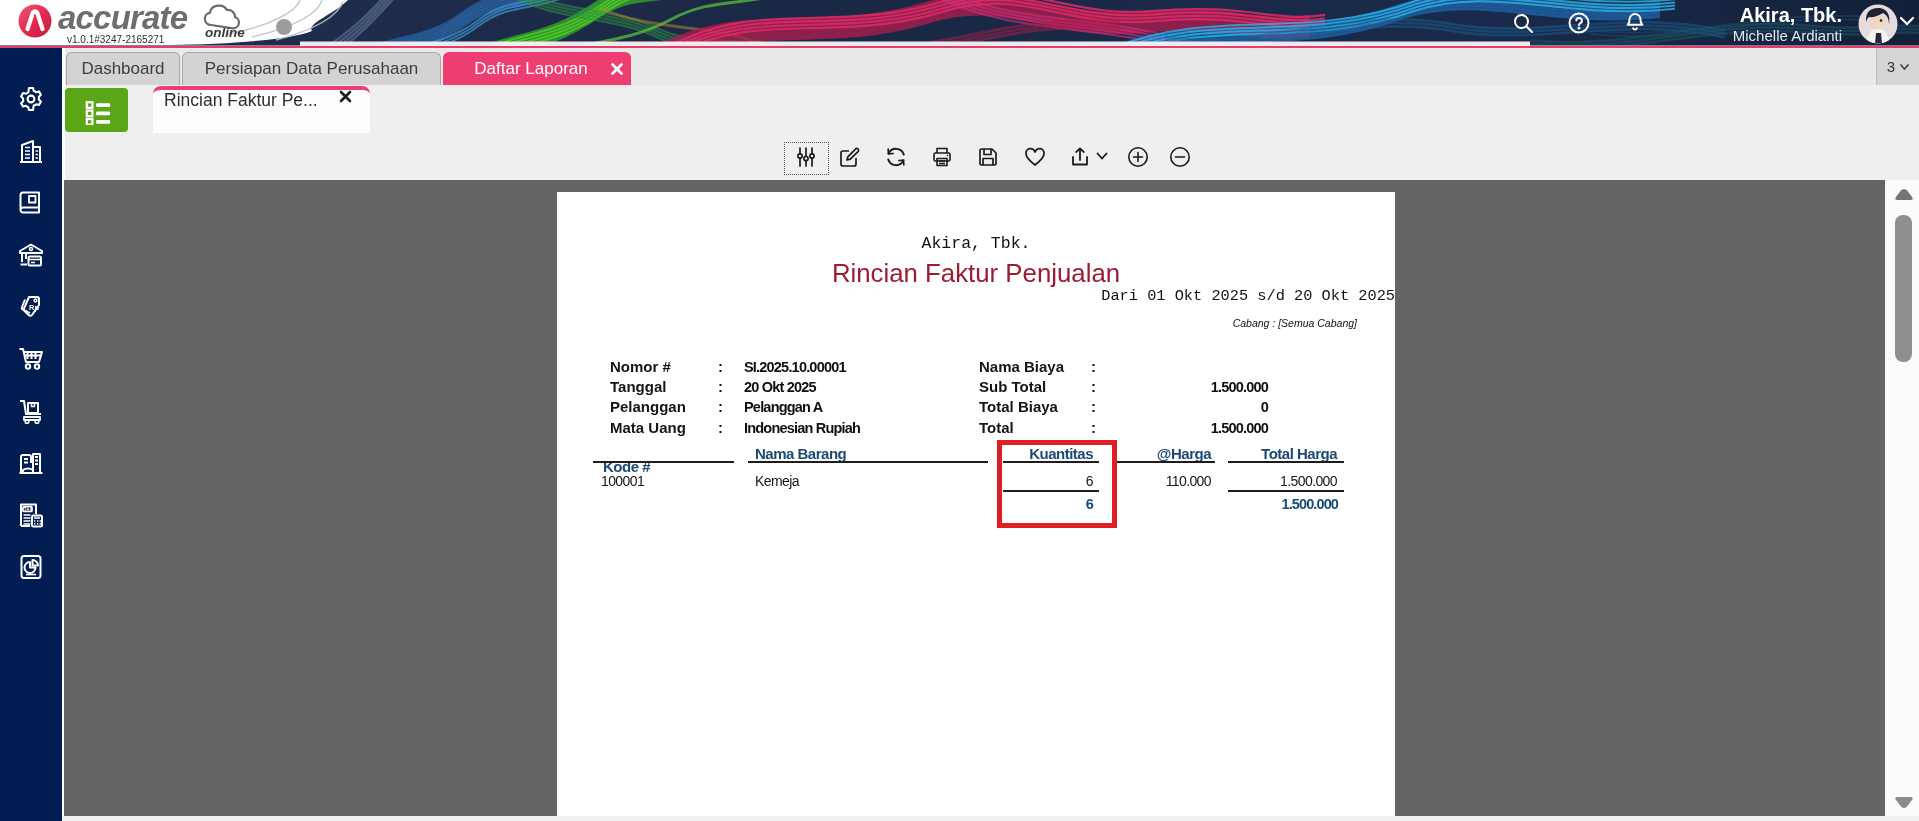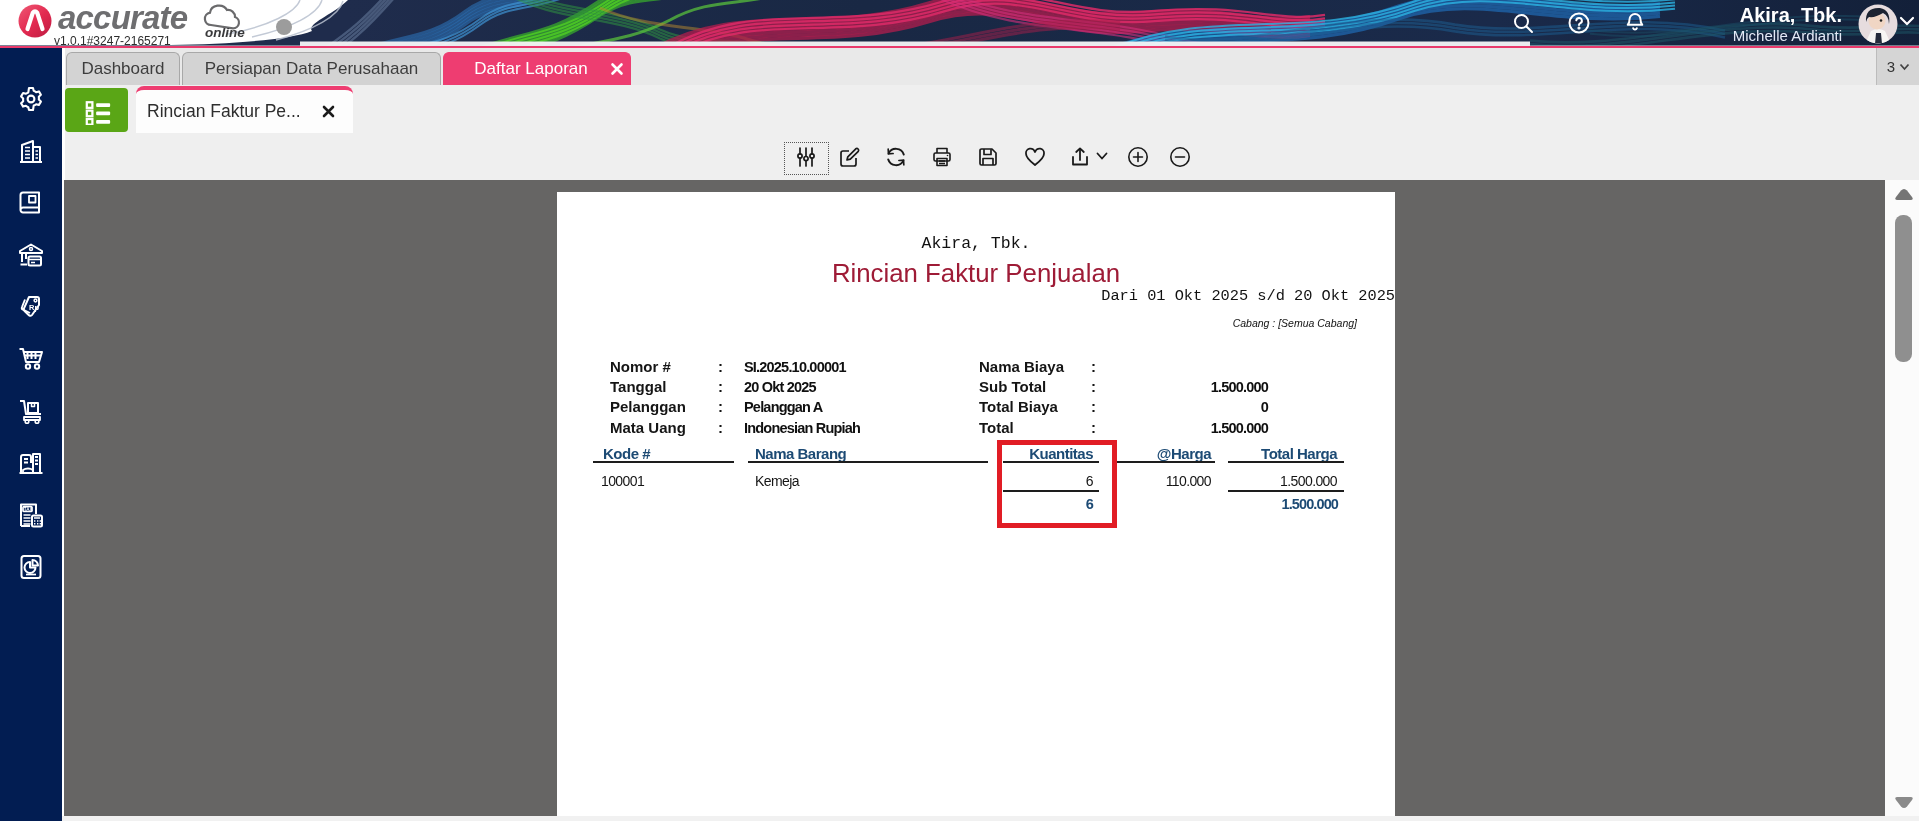--- a/index.html
+++ b/index.html
@@ -5,21 +5,21 @@
 .abs{position:absolute}
 .mono{font-family:"Liberation Mono",monospace}
 #topbar{left:0;top:0;width:1919px;height:60px;background:#1c2a47}
 #tabrow{left:62px;top:48px;width:1857px;height:37px;background:#e9e9e9}
 .tab{position:absolute;top:4px;bottom:0;background:#d3d3d3;border:1px solid #a8a8a8;border-bottom:none;border-radius:6px 6px 0 0;font-size:17px;color:#3d3d3d;display:flex;align-items:center;justify-content:center}
 #tabpink{background:#ee3d71;border-color:#ee3d71;color:#fff;font-weight:normal}
 #sidebar{left:0;top:48px;width:62px;height:773px;background:#021d52}
 #whitestripe{left:62px;top:48px;width:3px;height:768px;background:#fff}
 #row2{left:65px;top:85px;width:1854px;height:48px;background:#efefef}
 #greenbtn{position:absolute;left:0px;top:3px;width:63px;height:44px;background:#5aa616;border-radius:4px;display:flex;align-items:center;justify-content:center}
-#subtab{position:absolute;left:71px;top:1px;width:217px;height:47px;background:#fdfdfd;border-radius:8px 8px 0 0;border-top:4px solid #ee3d71;box-sizing:border-box;display:flex;align-items:center}
+#subtab{position:absolute;left:88px;top:1px;width:217px;height:47px;background:#fdfdfd;border-radius:8px 8px 0 0;border-top:4px solid #ee3d71;box-sizing:border-box;display:flex;}
 #toolbar{left:65px;top:133px;width:1854px;height:48px;background:#efefef}
 #content{left:64px;top:180px;width:1821px;height:636px;background:#666564}
 #page{left:557px;top:192px;width:838px;height:624px;background:#fff}
 #scroll{left:1885px;top:180px;width:34px;height:636px;background:#fbfbfb}
 #thumb{left:10px;top:35px;width:17px;height:147px;border-radius:8px;background:#8f8f8f}
 #bstrip{left:62px;top:816px;width:1857px;height:5px;background:#f1f1f1}
 .sideicon{position:absolute;left:17px;width:28px;height:28px}
 .tbicon{position:absolute;top:13px}
 .hline{position:absolute;height:2px;background:#1d1d1d}
 .t15{font-size:14px;letter-spacing:-0.6px;color:#151515;position:absolute;white-space:nowrap}
@@ -128,21 +128,21 @@
           </linearGradient>
         </defs>
 <circle cx="18" cy="18" r="16.5" fill="url(#lg)"></circle>
 <path d="M10.5,26 L15.8,9.8 Q18,6.8 20.2,9.8 L25.5,26" fill="none" stroke="#fff" stroke-width="4.2" stroke-linecap="round"></path>
 </svg>
 <div class="abs" style="left:58px;top:-1px;font-size:33px;font-weight:bold;font-style:italic;color:#6e6e70;letter-spacing:-0.8px">accurate</div>
 <svg class="abs" style="left:199px;top:2px" width="46" height="28" viewBox="0 0 46 28">
 <path d="M12,23 a6.2,6.2 0 0 1 -1,-12.3 a9,8 0 0 1 17,-2.7 a7,7 0 0 1 8,7 a5.8,5.8 0 0 1 -2,11.3 Z" fill="#fff" stroke="#6a6a6c" stroke-width="2.2"></path>
 </svg>
 <div class="abs" style="left:205px;top:25px;font-size:13.5px;font-weight:bold;font-style:italic;color:#3a3a3c">online</div>
-<div class="abs" style="left:54px;top:34px;font-size:12px;color:#2e2e2e">v1.0.1#3247-2165271</div>
+<div class="abs" style="left:67px;top:34px;font-size:10px;color:#2e2e2e">v1.0.1#3247-2165271</div>
 
 <svg class="abs" style="left:1511px;top:11px" width="24" height="24" viewBox="0 0 24 24" fill="none" stroke="#fff" stroke-width="2" stroke-linecap="round">
 <circle cx="10.5" cy="10.5" r="6.5"></circle>
         <path d="M15.5,15.5 L21,21"></path>
       </svg>
 <svg class="abs" style="left:1567px;top:11px" width="24" height="24" viewBox="0 0 24 24" fill="none" stroke="#fff" stroke-width="2" stroke-linecap="round">
 <circle cx="12" cy="12" r="9.5"></circle>
         <path d="M9.3,9.3 a2.8,2.8 0 1 1 3.8,3 c-.9.4-1.1,1-1.1,1.7"></path>
         <circle cx="12" cy="17" r="0.6" fill="#fff"></circle>
       </svg>
@@ -375,21 +375,21 @@
 <div class="b15" style="left:422px;top:186px">Sub Total</div>
       <div class="b15" style="left:534px;top:186px">:</div>
       <div class="val rt" style="right:127px;top:187px">1.500.000</div>
 <div class="b15" style="left:422px;top:206px">Total Biaya</div>
       <div class="b15" style="left:534px;top:206px">:</div>
       <div class="val rt" style="right:127px;top:207px">0</div>
 <div class="b15" style="left:422px;top:227px">Total</div>
       <div class="b15" style="left:534px;top:227px">:</div>
       <div class="val rt" style="right:127px;top:228px">1.500.000</div>
 
-<div class="bh" style="left:46px;top:253px">Kode #</div>
+<div class="bh" style="left:46px;top:266px">Kode #</div>
 <div class="bh" style="left:198px;top:253px">Nama Barang</div>
 <div class="bh" style="right:302px;top:253px">Kuantitas</div>
 <div class="bh" style="right:184px;top:253px">@Harga</div>
 <div class="bh" style="right:58px;top:253px">Total Harga</div>
 <div class="hline" style="left:36px;top:269px;width:141px"></div>
 <div class="hline" style="left:191px;top:269px;width:240px"></div>
 <div class="hline" style="left:446px;top:269px;width:96px"></div>
 <div class="hline" style="left:558px;top:269px;width:100px"></div>
 <div class="hline" style="left:671px;top:269px;width:116px"></div>
 

